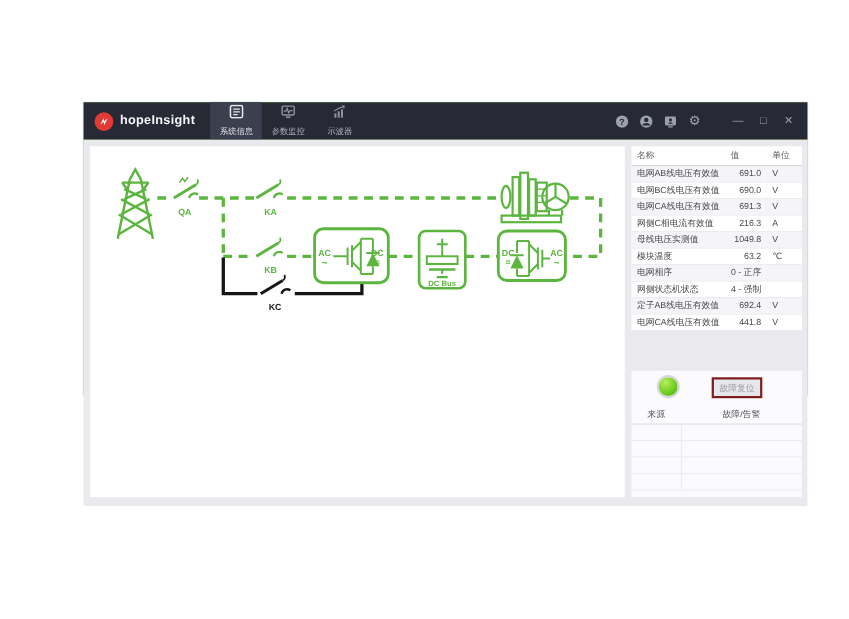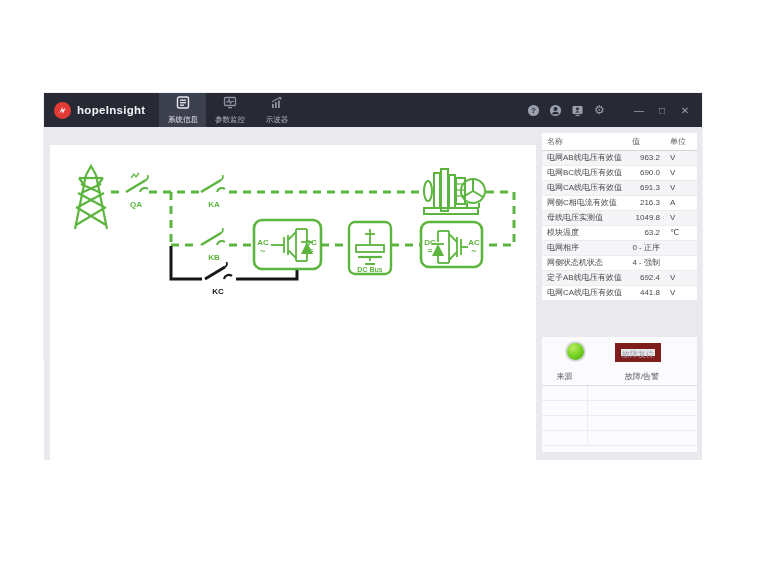--- a/index.html
+++ b/index.html
@@ -1,18 +1,18 @@
 <!DOCTYPE html>
 <html><head>
 <meta charset="utf-8">
 <style>
   * { margin:0; padding:0; box-sizing:border-box; }
   html,body { width:772px; height:563px; background:#ffffff;
     font-family:"Liberation Sans","DejaVu Sans",sans-serif; }
-  #app { position:absolute; left:44px; top:93px; width:658px; height:266px;
+  #app { position:absolute; left:76px; top:93px; width:658px; height:266px;
     box-shadow:0 0 0 1px rgba(0,0,0,.06); background:#84cc16; }
 
   
   #titlebar { position:absolute; left:0; top:0; width:100%; height:34px;
     background:#272935; display:flex; align-items:stretch; color:#c2c5cf; }
   #logo { display:flex; align-items:center; gap:6px; padding:0 14px 0 10px; }
   #logo .mark { width:17px; height:17px; border-radius:50%; background:#e23b35;
     display:flex; align-items:center; justify-content:center; }
   #logo .mark svg { display:block; }
   #logo .name { color:#f2f3f6; font-size:11.5px; font-weight:bold; letter-spacing:.3px; }
@@ -22,42 +22,42 @@
   .tab .lbl { font-size:7.5px; color:#aeb2bf; }
   .tab.active .lbl { color:#e6e8ee; }
   #tb-right { margin-left:auto; display:flex; align-items:center; gap:9px; padding-right:10px; }
   .uicon { width:13px; height:13px; display:flex; align-items:center; justify-content:center; }
   .gear { color:#9aa0ad; font-size:12px; line-height:1; }
   .winbtn { color:#9aa0ad; font-size:10px; width:14px; text-align:center; }
   .sep { width:8px; }
 
   
   #content { position:absolute; left:0; top:34px; width:658px; height:333px; background:#e9e9ee; }
-  #canvas { position:absolute; left:6px; top:6px; width:486px; height:319px; background:#ffffff;margin-top:12px; }
+  #canvas { position:absolute; left:6px; top:6px; width:486px; height:319px; background:#ffffff; }
   #rpanel { position:absolute; left:498px; top:6px; width:155px; height:319px; }
 
   
   #vals { width:155px; border-collapse:collapse; background:#fff; table-layout:fixed; }
   #vals th, #vals td { font-size:8px; height:15px; color:#4a4a4c; white-space:nowrap;
     overflow:hidden; font-weight:normal;margin-top:44px; }
   #vals thead th { height:17px; color:#606066; border-bottom:1px solid #d5d5dc; }
   #vals tr { border-bottom:1px solid #ececf0; }
   #vals tr.alt { background:#f5f5f8; }
   .c-name { width:86px; text-align:left; padding-left:5px; }
   .c-val  { width:34px; text-align:right; padding-right:2px; }
   th.c-val { text-align:left; padding-left:4px; }
   .c-unit { width:35px; text-align:left; padding-left:8px; }
 
   
   #fault { position:absolute; left:0; top:204px; width:155px; height:115px; background:#fbfbfd; }
   #lamp { position:absolute; left:23px; top:4px; width:21px; height:21px; border-radius:50%;
     border:2px solid #d7d7dc;
     background:radial-gradient(circle at 35% 28%, #b9ec5e 0%, #6fd020 55%, #4aa913 100%); }
   #resetbtn { position:absolute; left:73px; top:6px; width:46px; height:19px;
-    background:#e6e6ec; border:6px solid #7f1d1d; color:#9a9aa2; font-size:8px;
+    background:#e6e6ec; border:2px solid #7f1d1d; color:#9a9aa2; font-size:8px;
     font-family:inherit; }
   #ftable { position:absolute; left:0; top:32px; width:155px; border-collapse:collapse;
     table-layout:fixed; }
   #ftable th { font-size:8px; font-weight:normal; color:#55555a; height:16px;
     text-align:center; border-bottom:1px solid #dddde3;margin-left:26px; }
   #ftable td { height:15px; border-bottom:1px solid #ececf0; }
   #ftable td + td { border-left:1px solid #ececf0; }
   .fc1 { width:45px; } .fc2 { width:110px; }
 
   svg text { font-family:"Liberation Sans","DejaVu Sans",sans-serif; }
@@ -292,21 +292,21 @@
         <thead>
           <tr>
             <th class="c-name">名称</th>
             <th class="c-val">值</th>
             <th class="c-unit">单位</th>
           </tr>
         </thead>
         <tbody>
             <tr class="alt">
               <td class="c-name">电网AB线电压有效值</td>
-              <td class="c-val">963.2</td>
+              <td class="c-val">691.0</td>
               <td class="c-unit">V</td>
             </tr>
             <tr>
               <td class="c-name">电网BC线电压有效值</td>
               <td class="c-val">690.0</td>
               <td class="c-unit">V</td>
             </tr>
             <tr class="alt">
               <td class="c-name">电网CA线电压有效值</td>
               <td class="c-val">691.3</td>

